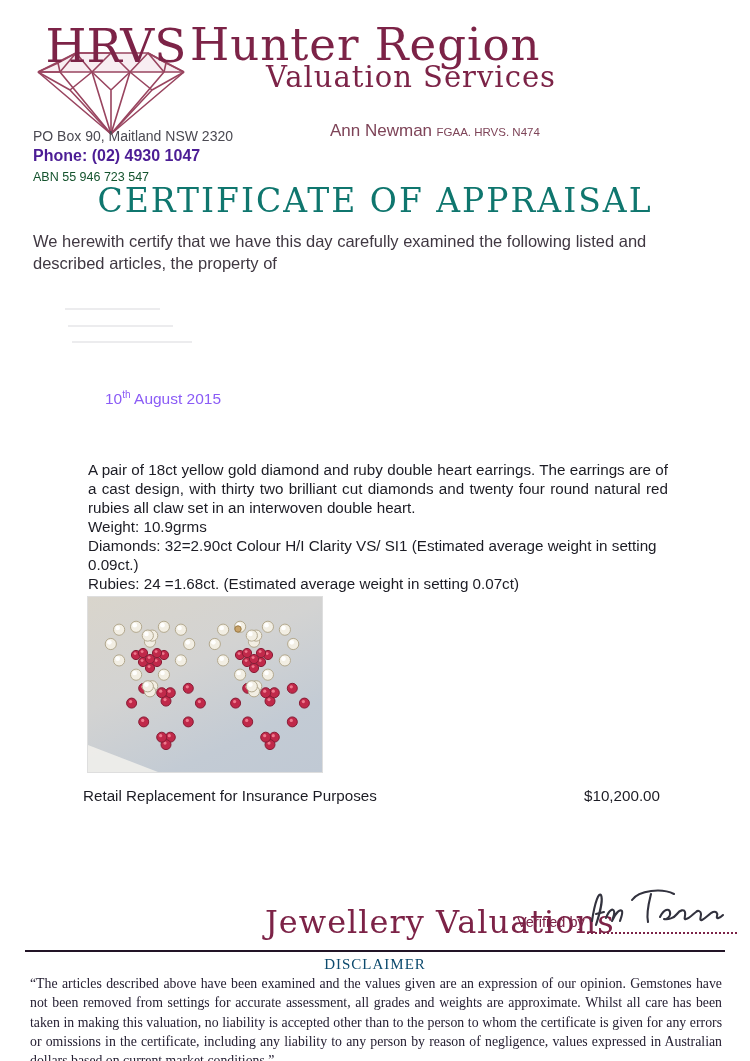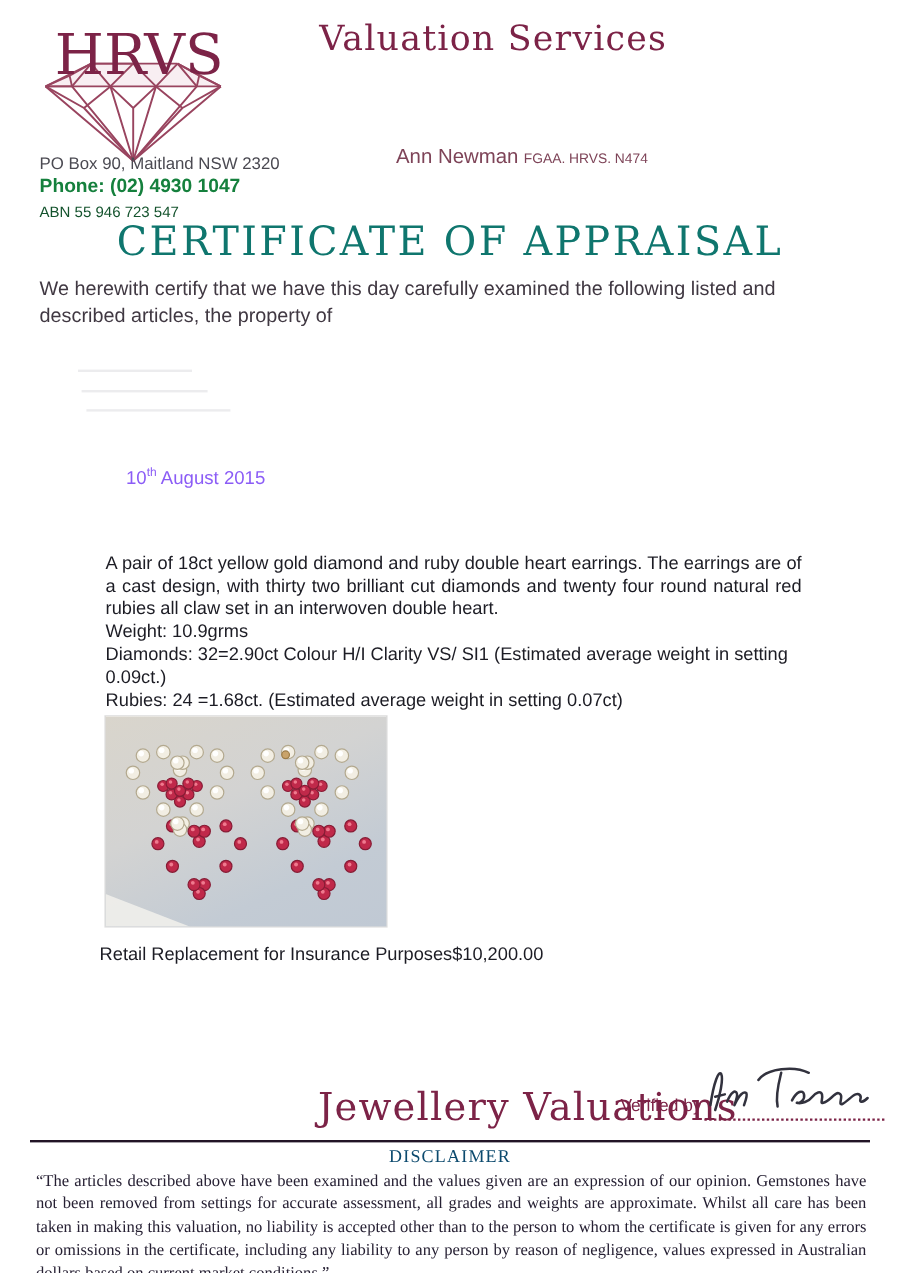--- a/index.html
+++ b/index.html
@@ -16,21 +16,21 @@
     position:absolute; left:190px; top:22px; width:545px;
     font-family:"DejaVu Serif", serif; color:#7c2347; line-height:1.0;
   }
   .org-line1 { font-size:45px; letter-spacing:1px; }
   .org-line2 { font-size:29px; letter-spacing:1px; margin-left:76px; margin-top:-4px; }
   .valuer { position:absolute; left:330px; top:121px; width:330px; color:#7e4458; }
   .valuer-name { font-size:17px; }
   .valuer-cred { font-size:11.5px; }
   .contact { position:absolute; left:33px; top:128px; width:320px; }
   .contact-address { font-size:14px; color:#4b4a52; }
-  .contact-phone { font-size:16px; font-weight:bold; color:#15803d; margin-top:3px; }
+  .contact-phone { font-size:16px; font-weight:bold; color:#4c1d95; margin-top:3px; }
   .contact-abn { font-size:12.5px; color:#14532d; margin-top:5px; }
   
   .cert-title {
     position:absolute; left:0; right:0; top:181px; text-align:center;
     font-family:"DejaVu Serif", serif; font-size:33px; color:#0f766e;
     letter-spacing:2px; transform:scaleY(1.02);
   }
   .intro {
     position:absolute; left:33px; top:231px; width:670px;
     font-size:16.5px; color:#403842; line-height:1.32;
@@ -49,21 +49,21 @@
   
   .photo {
     position:absolute; left:88px; top:597px; width:234px; height:175px;
     background:linear-gradient(155deg,#d9d5cc 0%,#d3d3d2 40%,#c3cbd4 75%,#c0c9d4 100%);
     box-shadow:0 0 0 1px rgba(160,160,160,0.35);
   }
   .photo svg { display:block; }
   
   .valuation-row {
     position:absolute; left:83px; top:787px; width:577px;
-    display:flex; align-items:flex-start;
+    display:flex; justify-content:space-between; align-items:flex-start;
     font-size:15.2px; color:#1c1c24;
   }
   
   .service-title {
     position:absolute; left:265px; top:903px;
     font-family:"DejaVu Serif", serif; font-size:32px; color:#7c2347; letter-spacing:1px;
   }
   .verified { position:absolute; left:517px; top:914px; display:flex; }
   .verified-label { font-size:14.5px; color:#7c2347; padding-bottom:2px; }
   .verified-dots { width:150px; height:20px; border-bottom:2px dotted #7c2347; margin-left:2px; }
@@ -103,20 +103,21 @@
         <path d="M8,52 L81,114 L154,52"></path>
 
         <path d="M30,52 L81,114 M62,52 L81,114 M100,52 L81,114 M134,52 L81,114"></path>
         <path d="M8,52 L40,70 L62,52 M40,70 L81,114 M154,52 L122,70 L100,52 M122,70 L81,114 M62,52 L81,70 L100,52 M81,70 L81,114"></path>
       </g>
       <text x="86" y="42" text-anchor="middle" font-family="DejaVu Serif, serif" font-size="47" fill="#7c2347">HRVS</text>
     </svg>
   </div>
 
   <div class="org-name">
+    <div class="org-line1">Hunter Region</div>
     <div class="org-line2">Valuation Services</div>
   </div>
 
   <div class="valuer">
     <span class="valuer-name">Ann Newman</span>
     <span class="valuer-cred">FGAA. HRVS. N474</span>
   </div>
 
   <div class="contact">
     <div class="contact-address">PO Box 90, Maitland NSW 2320</div>

